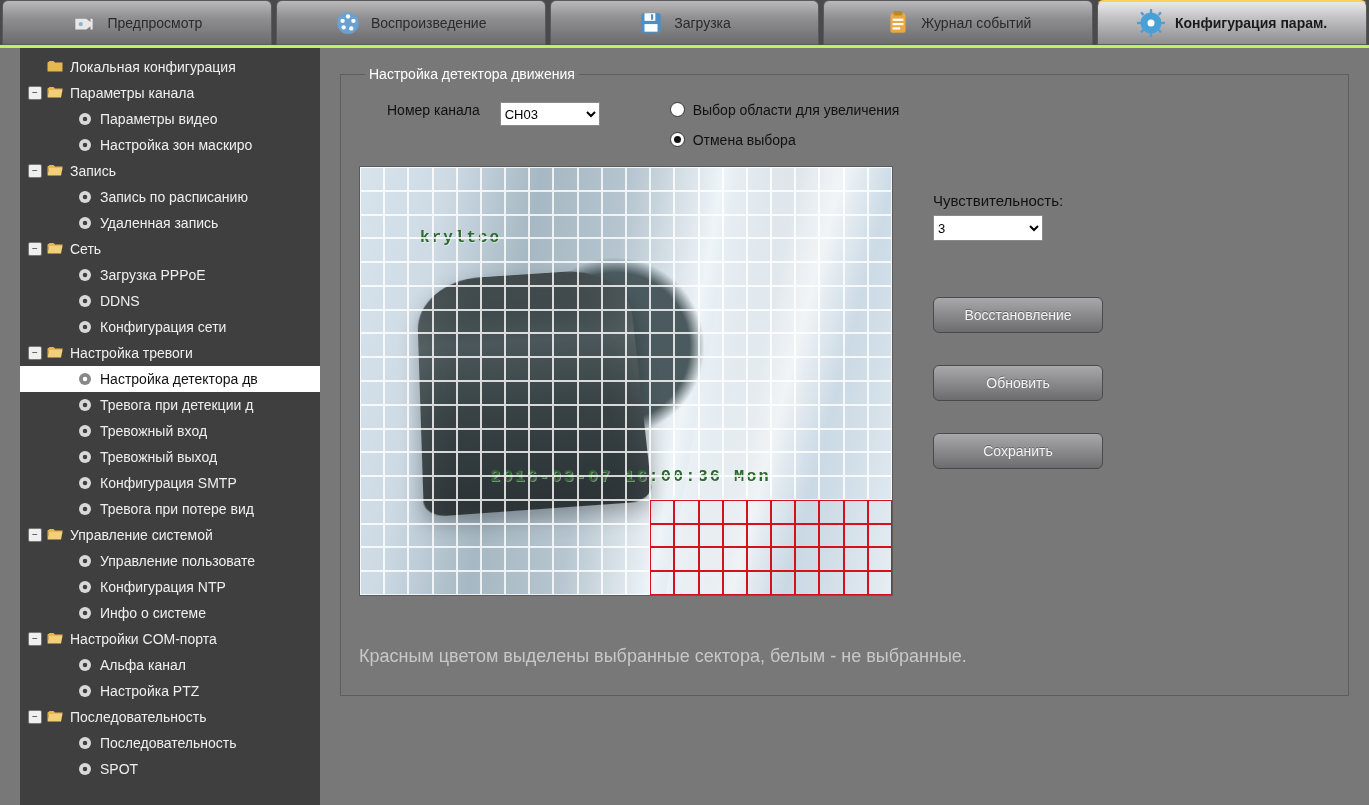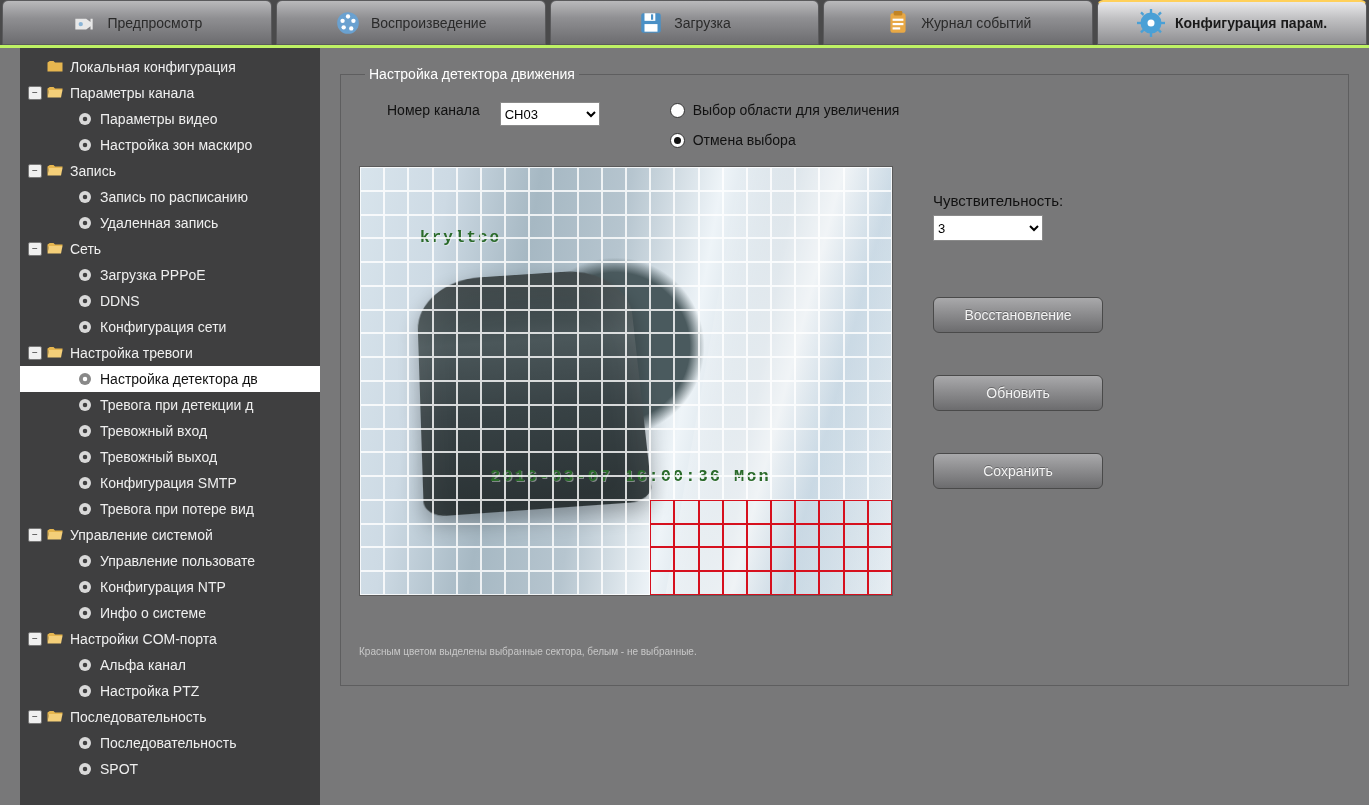--- a/index.html
+++ b/index.html
@@ -109,21 +109,21 @@
   .row-top label { color: #111; font-size: 14px; }
   .row-top select {
     width: 100px;
     height: 24px;
     background: #fff;
     border: 1px solid #8a8a8a;
     font-size: 13px;
   }
 
   .radio-group { display: flex; flex-direction: column; gap: 14px; margin-left: 50px; }
-  .radio-item { display: flex; align-items: center; gap: 8px; color: #111; font-size: 14px; cursor: pointer; }
+  .radio-item { display: flex; align-items: flex-start; gap: 8px; color: #111; font-size: 14px; cursor: pointer; }
   .radio {
     width: 15px; height: 15px; border-radius: 50%;
     border: 1px solid #333; background: #fff;
     display: inline-flex; align-items: center; justify-content: center;
   }
   .radio.checked::after { content: ''; width: 7px; height:7px; border-radius:50%; background:#111; }
 
   .middle-row { display: flex; gap: 40px; align-items: flex-start; }
 
   .preview-box {
@@ -172,29 +172,29 @@
   }
 
   .btn {
     width: 170px; height: 36px;
     background: linear-gradient(#a9a9ab 0%, #8d8d8f 45%, #6c6c6e 100%);
     border: 1px solid #4a4a4a;
     border-radius: 6px;
     color: #f3f3f3;
     font-size: 14px;
     cursor: pointer;
-    margin-top: 16px;
+    margin-top: 6px;
     text-shadow: 0 -1px 0 rgba(0,0,0,.3);
   }
   .btn:first-of-type { margin-top: 30px; }
 
   .hint {
     margin-top: 50px;
     color: #c8c8c8;
-    font-size: 10px;
+    font-size: 18px;
   }
 </style>
 </head>
 <body>
 
 <div class="tabs">
   <div class="tab">
     <svg width="26" height="26" viewBox="0 0 24 24">
         <path fill="#e8e8e8" d="M4 8h10l4 3v-3h2v10h-2v-3l-4 3H4z"></path>
         <circle cx="9" cy="13" r="2" fill="#8ab4d6"></circle>

